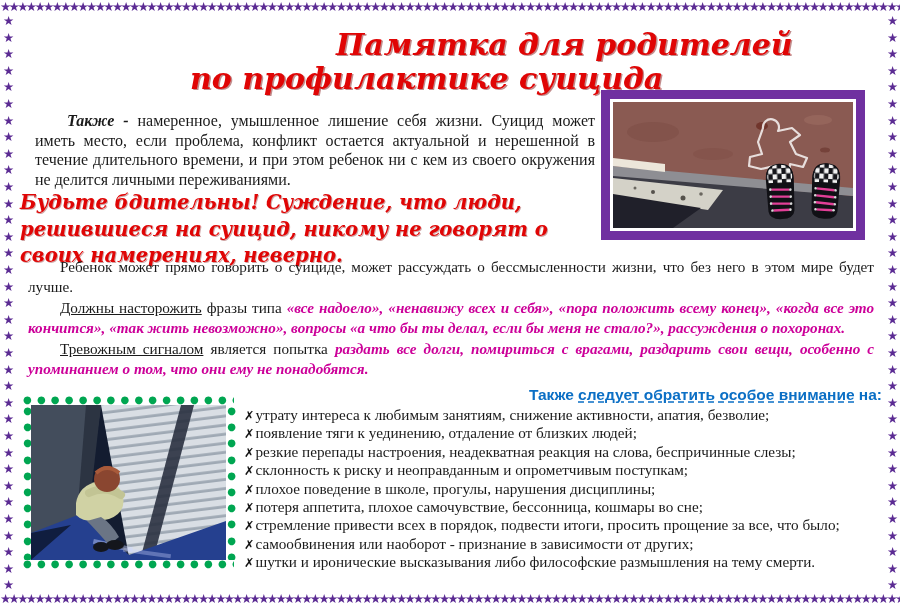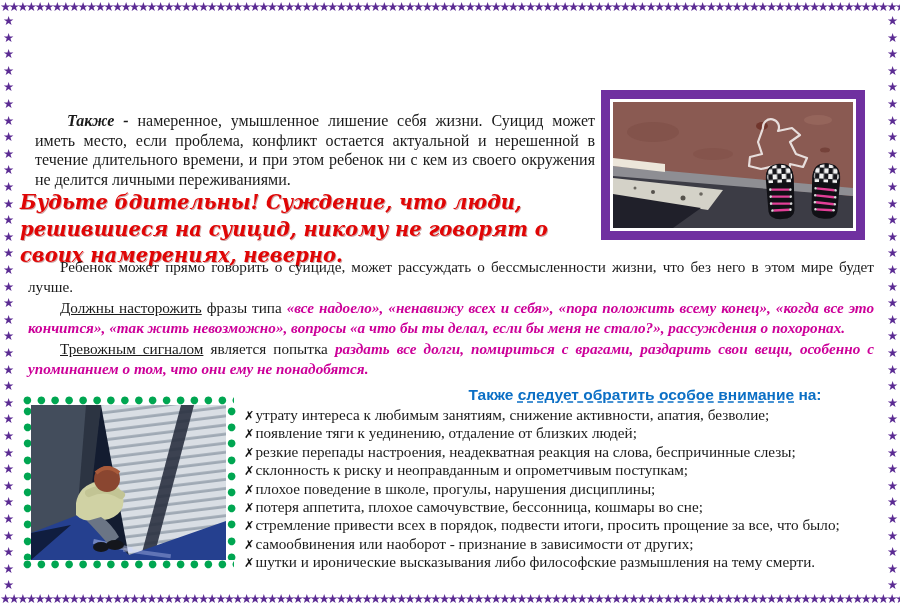--- a/index.html
+++ b/index.html
@@ -43,21 +43,21 @@
   .photo-shoes svg{display:block;width:100%;height:100%;}
 
   
   .main{position:absolute;left:28px;top:257px;width:846px;font-size:15.2px;
         line-height:20.4px;text-align:justify;}
   .main p{margin:0;text-indent:32px;}
   .u{text-decoration:underline;}
   .mag{color:#cc0099;font-weight:bold;font-style:italic;}
 
   
-  .attention{position:absolute;left:408px;top:386px;width:474px;text-align:center;
+  .attention{position:absolute;left:408px;top:386px;width:474px;text-align:right;
              color:#0b6fc5;font-family:"Liberation Sans",sans-serif;font-weight:bold;
              font-size:15.5px;line-height:18px;}
   .attention .dash-u{text-decoration:underline;text-decoration-style:dashed;
                      text-underline-offset:2px;}
 
   
   .signs{position:absolute;left:244px;top:406px;width:644px;font-size:15.2px;
          line-height:17.4px;}
   .sign-item{white-space:nowrap;overflow:hidden;}
   .x-bullet{font-family:"DejaVu Sans",sans-serif;font-weight:bold;font-size:12.5px;
@@ -79,20 +79,22 @@
 <body>
 
 <div class="page">
 
   <div class="star-row star-top">★★★★★★★★★★★★★★★★★★★★★★★★★★★★★★★★★★★★★★★★★★★★★★★★★★★★★★★★★★★★★★★★★★★★★★★★★★★★★★★★★★★★★★★★★★★★★★★★★★★★★★★★★★★★★★★★★★★★★★★★</div>
   <div class="star-row star-bottom">★★★★★★★★★★★★★★★★★★★★★★★★★★★★★★★★★★★★★★★★★★★★★★★★★★★★★★★★★★★★★★★★★★★★★★★★★★★★★★★★★★★★★★★★★★★★★★★★★★★★★★★★★★★★★★★★★★★★★★★★</div>
   <div class="star-col star-left">★★★★★★★★★★★★★★★★★★★★★★★★★★★★★★★★★★★★★★★★★★★★★★★★★★</div>
   <div class="star-col star-right">★★★★★★★★★★★★★★★★★★★★★★★★★★★★★★★★★★★★★★★★★★★★★★★★★★</div>
 
   <div class="title">
+    <div class="title-1">Памятка для родителей</div>
+    <div class="title-2">по профилактике суицида</div>
   </div>
 
   <div class="intro">
     <b>Также - </b><span>намеренное, умышленное лишение себя жизни. Суицид может иметь место, если проблема, конфликт остается актуальной и нерешенной в течение длительного времени, и при этом ребенок ни с кем из своего окружения не делится личными переживаниями.</span>
   </div>
 
   <div class="alert">Будьте бдительны! Суждение, что люди, решившиеся на суицид, никому не говорят о своих намерениях, неверно.</div>
 
   <div class="photo-shoes">
     <svg viewBox="0 0 240 126" preserveAspectRatio="none">

